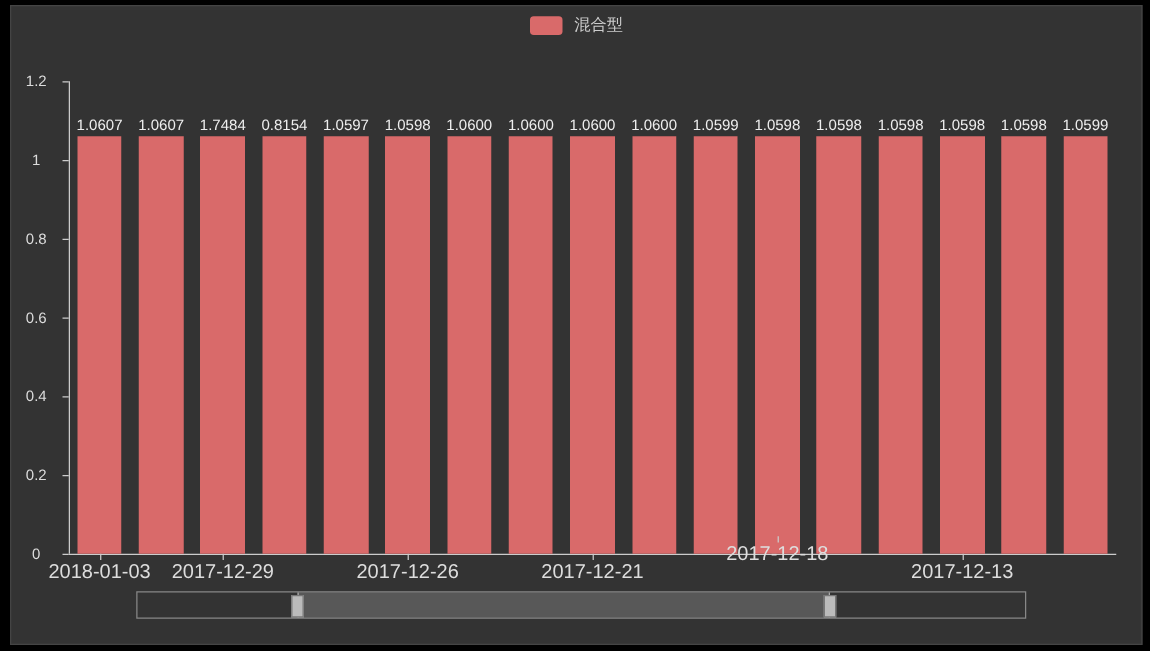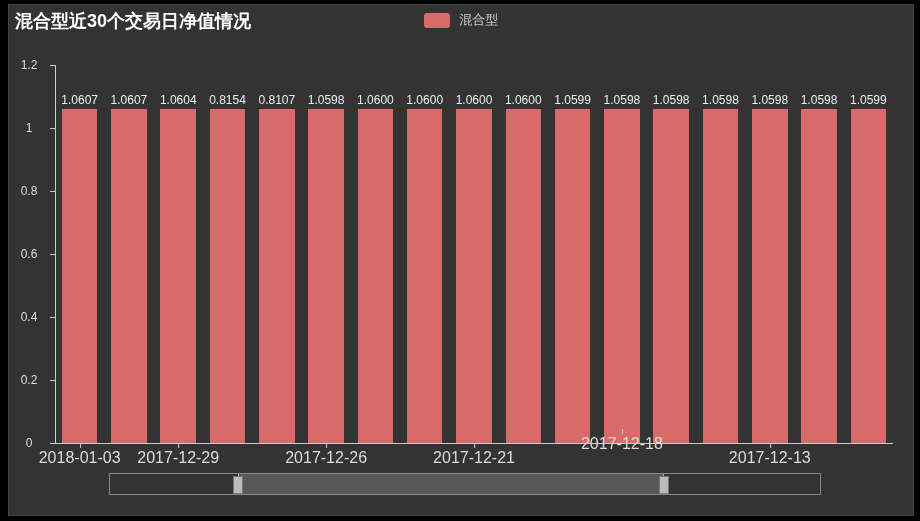--- a/index.html
+++ b/index.html
@@ -16,21 +16,20 @@
   .xtick{position:absolute;color:#ddd;font-size:16px;transform:translateX(-50%);white-space:nowrap}
   .xtick .t{position:absolute;left:50%;top:-6px;width:1px;height:5px;background:#ccc}
   .zoom{position:absolute;left:100px;width:710px;height:20px;border:1px solid #888;background:#333}
   .zoom .range{position:absolute;top:0;bottom:0;background:rgba(200,200,200,0.25);border-left:1px solid #aaa;border-right:1px solid #aaa}
   .zoom .handle{position:absolute;top:2px;width:8px;height:16px;background:#bbb;border:1px solid #777;transform:translateX(-50%)}
 </style>
 </head>
 <body>
 
 <div class="panel">
-  <div class="title">混合型近30个交易日净值情况</div>
   <div class="legend">
     <span class="swatch"></span>
     <span>混合型</span>
   </div>
 
   <div class="axis-line" style="left:46px;top:60px;width:1px;height:378px"></div>
   <div class="axis-line" style="left:46px;top:438px;width:838px;height:1px"></div>
 
   <div id="yticks">
       <div class="ytick" style="top: 438px;">0<span class="t"></span></div>
@@ -56,23 +55,23 @@
       <div class="bar" style="left: 549.136px; width: 35.4918px; height: 333.837px;"></div>
       <div class="bar" style="left: 598.431px; width: 35.4918px; height: 333.837px;"></div>
       <div class="bar" style="left: 647.725px; width: 35.4918px; height: 333.837px;"></div>
       <div class="bar" style="left: 697.019px; width: 35.4918px; height: 333.837px;"></div>
       <div class="bar" style="left: 746.313px; width: 35.4918px; height: 333.837px;"></div>
       <div class="bar" style="left: 795.607px; width: 35.4918px; height: 333.868px;"></div>
     </div>
   <div id="barlabels">
       <div class="barlabel" style="left: 70.6471px; top: 87.8795px;">1.0607</div>
       <div class="barlabel" style="left: 119.941px; top: 87.8795px;">1.0607</div>
-      <div class="barlabel" style="left: 169.235px; top: 87.974px;">1.0604</div>
+      <div class="barlabel" style="left: 169.235px; top: 87.974px;">1.7484</div>
       <div class="barlabel" style="left: 218.529px; top: 88.037px;">0.8154</div>
-      <div class="barlabel" style="left: 267.824px; top: 88.1945px;">0.8107</div>
+      <div class="barlabel" style="left: 267.824px; top: 88.1945px;">1.0597</div>
       <div class="barlabel" style="left: 317.118px; top: 88.163px;">1.0598</div>
       <div class="barlabel" style="left: 366.412px; top: 88.1px;">1.0600</div>
       <div class="barlabel" style="left: 415.706px; top: 88.1px;">1.0600</div>
       <div class="barlabel" style="left: 465px; top: 88.1px;">1.0600</div>
       <div class="barlabel" style="left: 514.294px; top: 88.1px;">1.0600</div>
       <div class="barlabel" style="left: 563.588px; top: 88.1315px;">1.0599</div>
       <div class="barlabel" style="left: 612.882px; top: 88.163px;">1.0598</div>
       <div class="barlabel" style="left: 662.176px; top: 88.163px;">1.0598</div>
       <div class="barlabel" style="left: 711.471px; top: 88.163px;">1.0598</div>
       <div class="barlabel" style="left: 760.765px; top: 88.163px;">1.0598</div>

